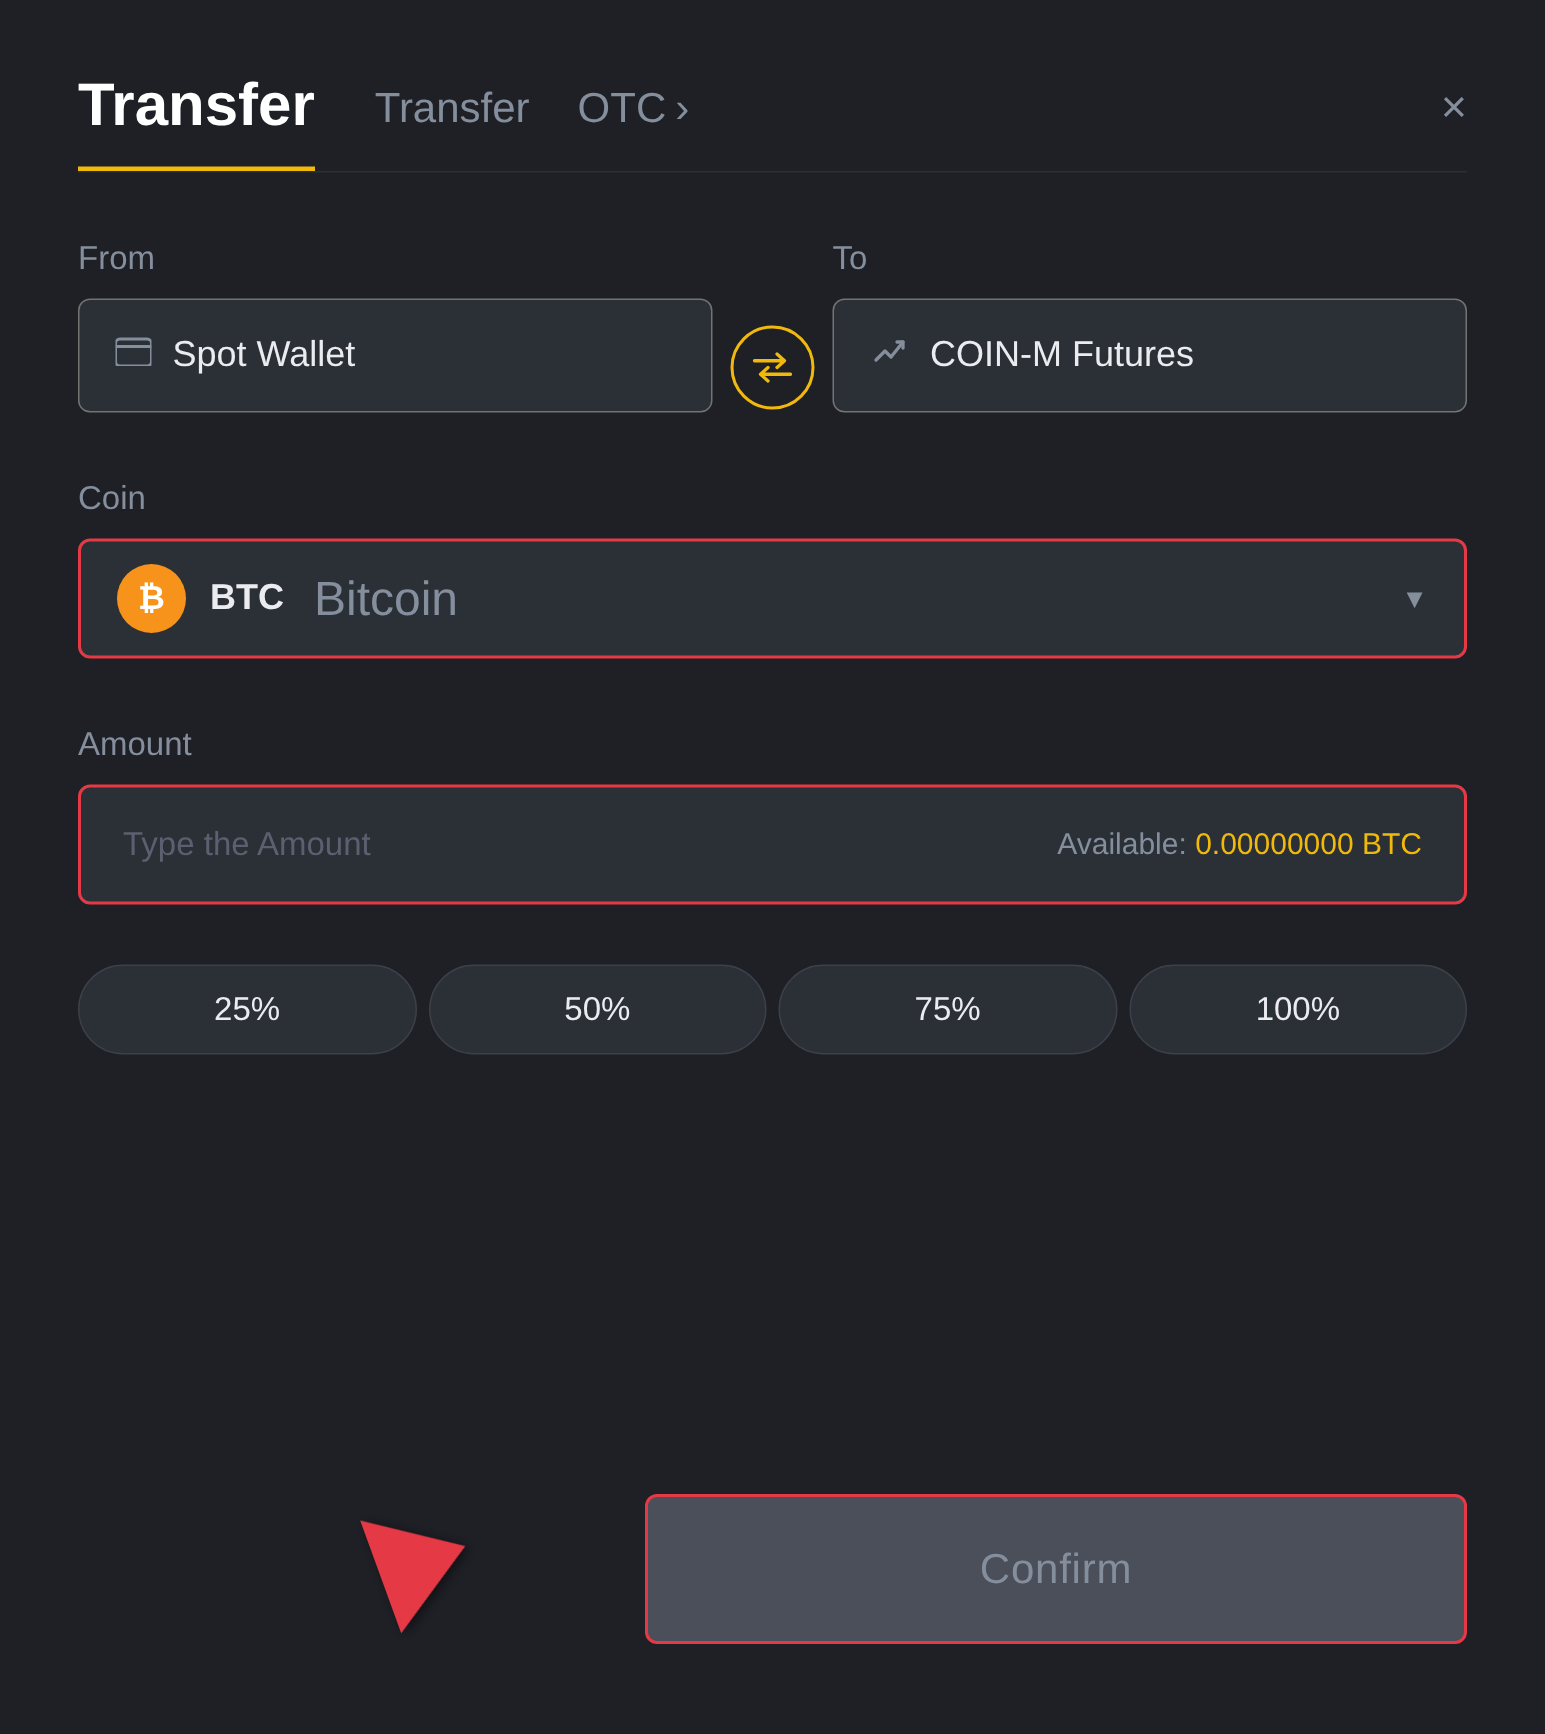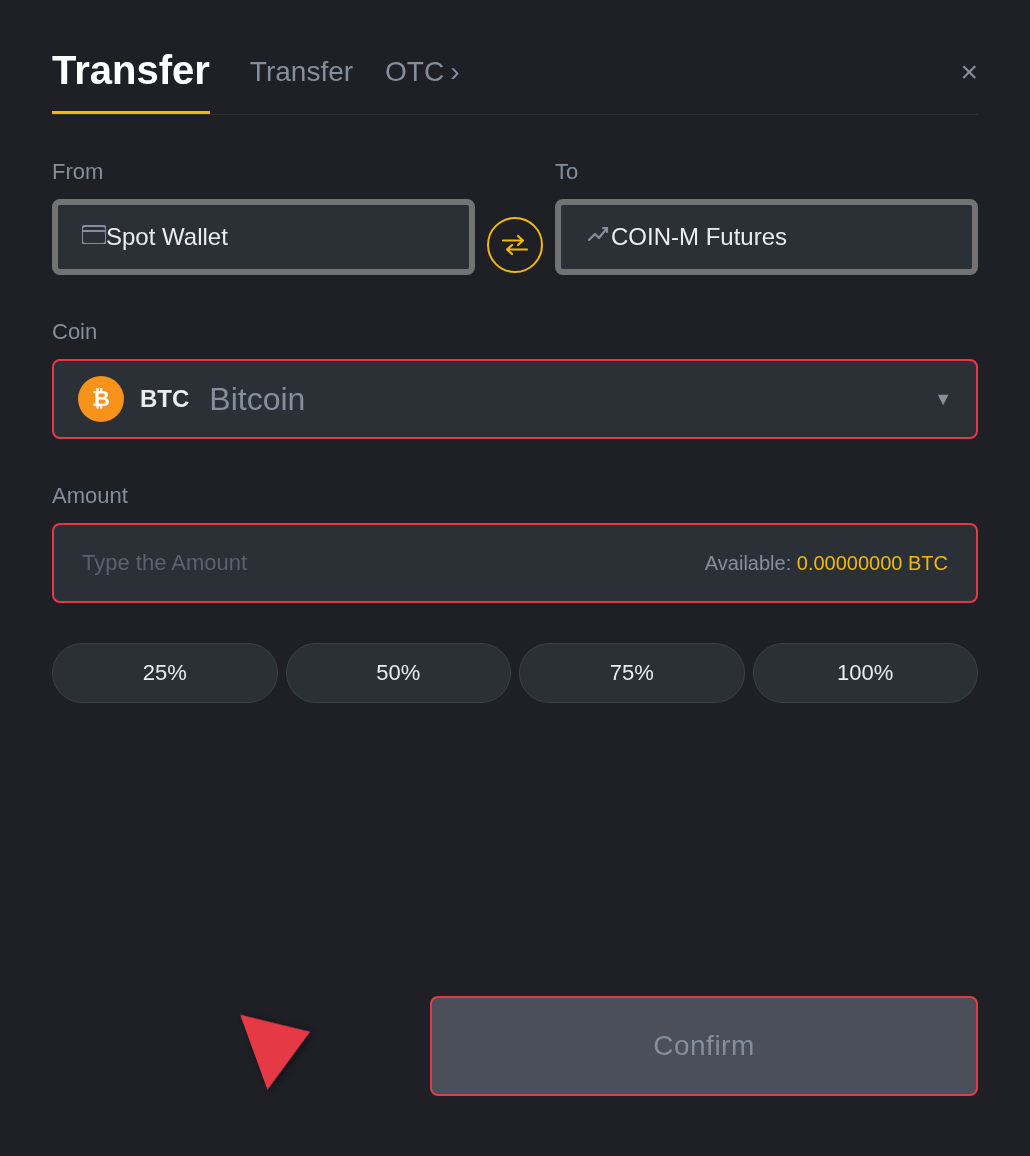--- a/index.html
+++ b/index.html
@@ -94,25 +94,26 @@
     }
 
     .field-label {
       font-size: 22px;
       color: #848e9c;
       font-weight: 400;
     }
 
     .wallet-selector {
       background: #2b2f36;
-      border: 6px solid #737373;
+      border: 1px solid #737373;
       border-radius: 8px;
       padding: 20px 24px;
       display: flex;
       align-items: center;
+      gap: 14px;
       cursor: pointer;
       height: 76px;
       text-align: right;
     }
 
     .wallet-icon {
       color: #848e9c;
       font-size: 22px;
     }
 

